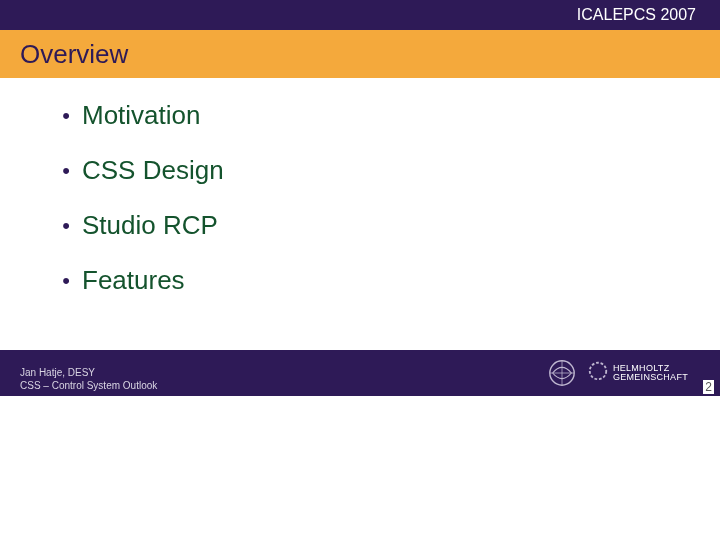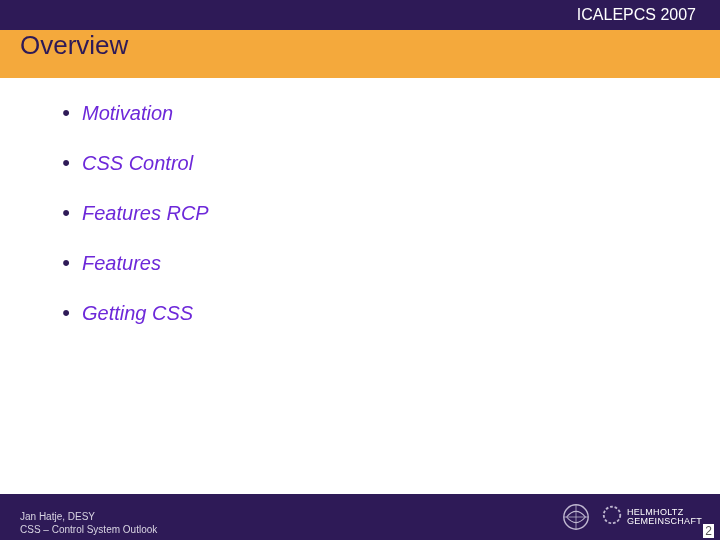--- a/index.html
+++ b/index.html
@@ -1,27 +1,27 @@
 <!DOCTYPE html>
 <html><head>
 <meta charset="utf-8">
 <style>
   * { margin: 0; padding: 0; box-sizing: border-box; }
   html, body { width: 720px; height: 540px; font-family: Arial, Helvetica, sans-serif; background: #fff; overflow: hidden; }
-  .slide { width: 720px; height: 540px; position: relative; background: #fff; }
+  .slide { width: 720px; height: 396px; position: relative; background: #fff; }
   .topbar { position: absolute; top: 0; left: 0; width: 720px; height: 30px; background: #2e1a57; color: #fff; display: flex; align-items: center; justify-content: flex-end; padding-right: 24px; font-size: 16px; font-weight: 400; }
-  .titlebar { position: absolute; top: 30px; left: 0; width: 720px; height: 48px; background: #f4a93c; display: flex; padding-left: 20px; color: #2e1a57; font-size: 26px; font-weight: 400; }
+  .titlebar { position: absolute; top: 30px; left: 0; width: 720px; height: 48px; background: #f4a93c; display: flex; align-items: center; padding-left: 20px; color: #2e1a57; font-size: 26px; font-weight: 400; }
   .content { position: absolute; top: 100px; left: 50px; width: 600px; }
   .content ul { list-style: none; }
   .content li { margin-bottom: 24px; }
   .bullet-dot { color: #2e1a57; font-size: 22px; display: inline-block; width: 32px; text-align: center; vertical-align: middle; }
-  .bullet-text { color: #6d28d9; font-size: 20px; vertical-align: middle; font-style: italic; }
+  .bullet-text { color: #14532d; font-size: 26px; vertical-align: middle; }
   .footer { position: absolute; bottom: 0; left: 0; width: 720px; height: 46px; background: #2e1a57; color: #d8d4e2; display: flex; align-items: center; }
   .footer-left { padding-left: 20px; font-size: 10px; line-height: 1.3; flex: 1; margin-top: 12px; }
-  .footer-logos { display: flex; align-items: center; gap: 10px; padding-right: 18px; }
+  .footer-logos { display: flex; align-items: center; gap: 10px; padding-right: 32px; }
   .desy-logo { width: 30px; height: 30px; }
   .desy-logo svg { width: 30px; height: 30px; }
   .helm-logo { display: flex; align-items: center; gap: 4px; }
   .helm-text { font-size: 9px; line-height: 1; color: #fff; letter-spacing: 0.3px; }
   .helm-mark svg { width: 22px; height: 22px; }
   .pagenum { position: absolute; right: 6px; bottom: 2px; color: #555; font-size: 12px; background: #fff; padding: 0 2px; }
 </style>
 </head>
 <body>
 
@@ -30,24 +30,23 @@
     <span>ICALEPCS 2007</span>
   </div>
 
   <div class="titlebar">
     <span>Overview</span>
   </div>
 
   <div class="content">
     <ul>
       <li><span class="bullet-dot">•</span><span class="bullet-text">Motivation</span></li>
-      <li><span class="bullet-dot">•</span><span class="bullet-text">CSS Control</span></li>
-      <li><span class="bullet-dot">•</span><span class="bullet-text">Features RCP</span></li>
+      <li><span class="bullet-dot">•</span><span class="bullet-text">CSS Design</span></li>
+      <li><span class="bullet-dot">•</span><span class="bullet-text">Studio RCP</span></li>
       <li><span class="bullet-dot">•</span><span class="bullet-text">Features</span></li>
-      <li><span class="bullet-dot">•</span><span class="bullet-text">Getting CSS</span></li>
     </ul>
   </div>
 
   <div class="footer">
     <div class="footer-left">
       <div>Jan Hatje, DESY</div>
       <div>CSS – Control System Outlook</div>
     </div>
     <div class="footer-logos">
       <div class="desy-logo">

